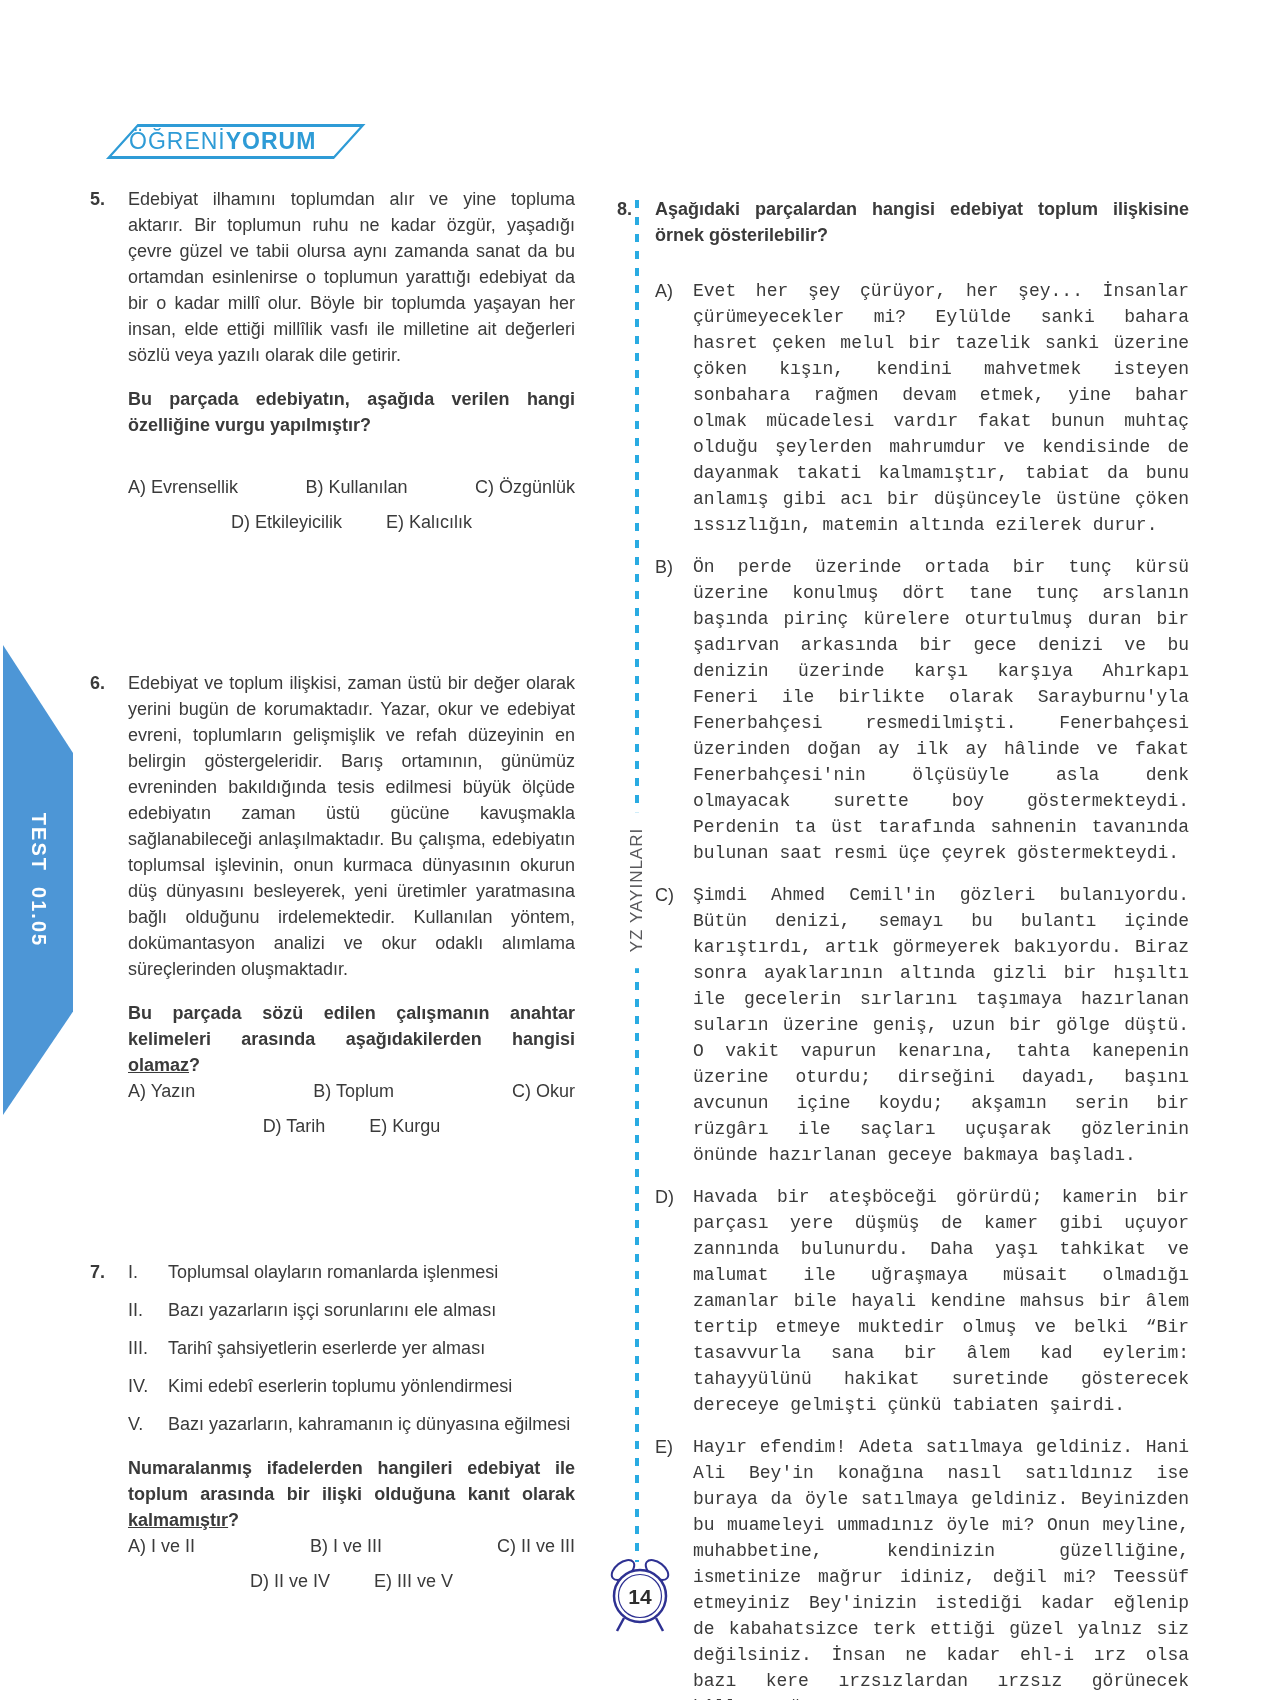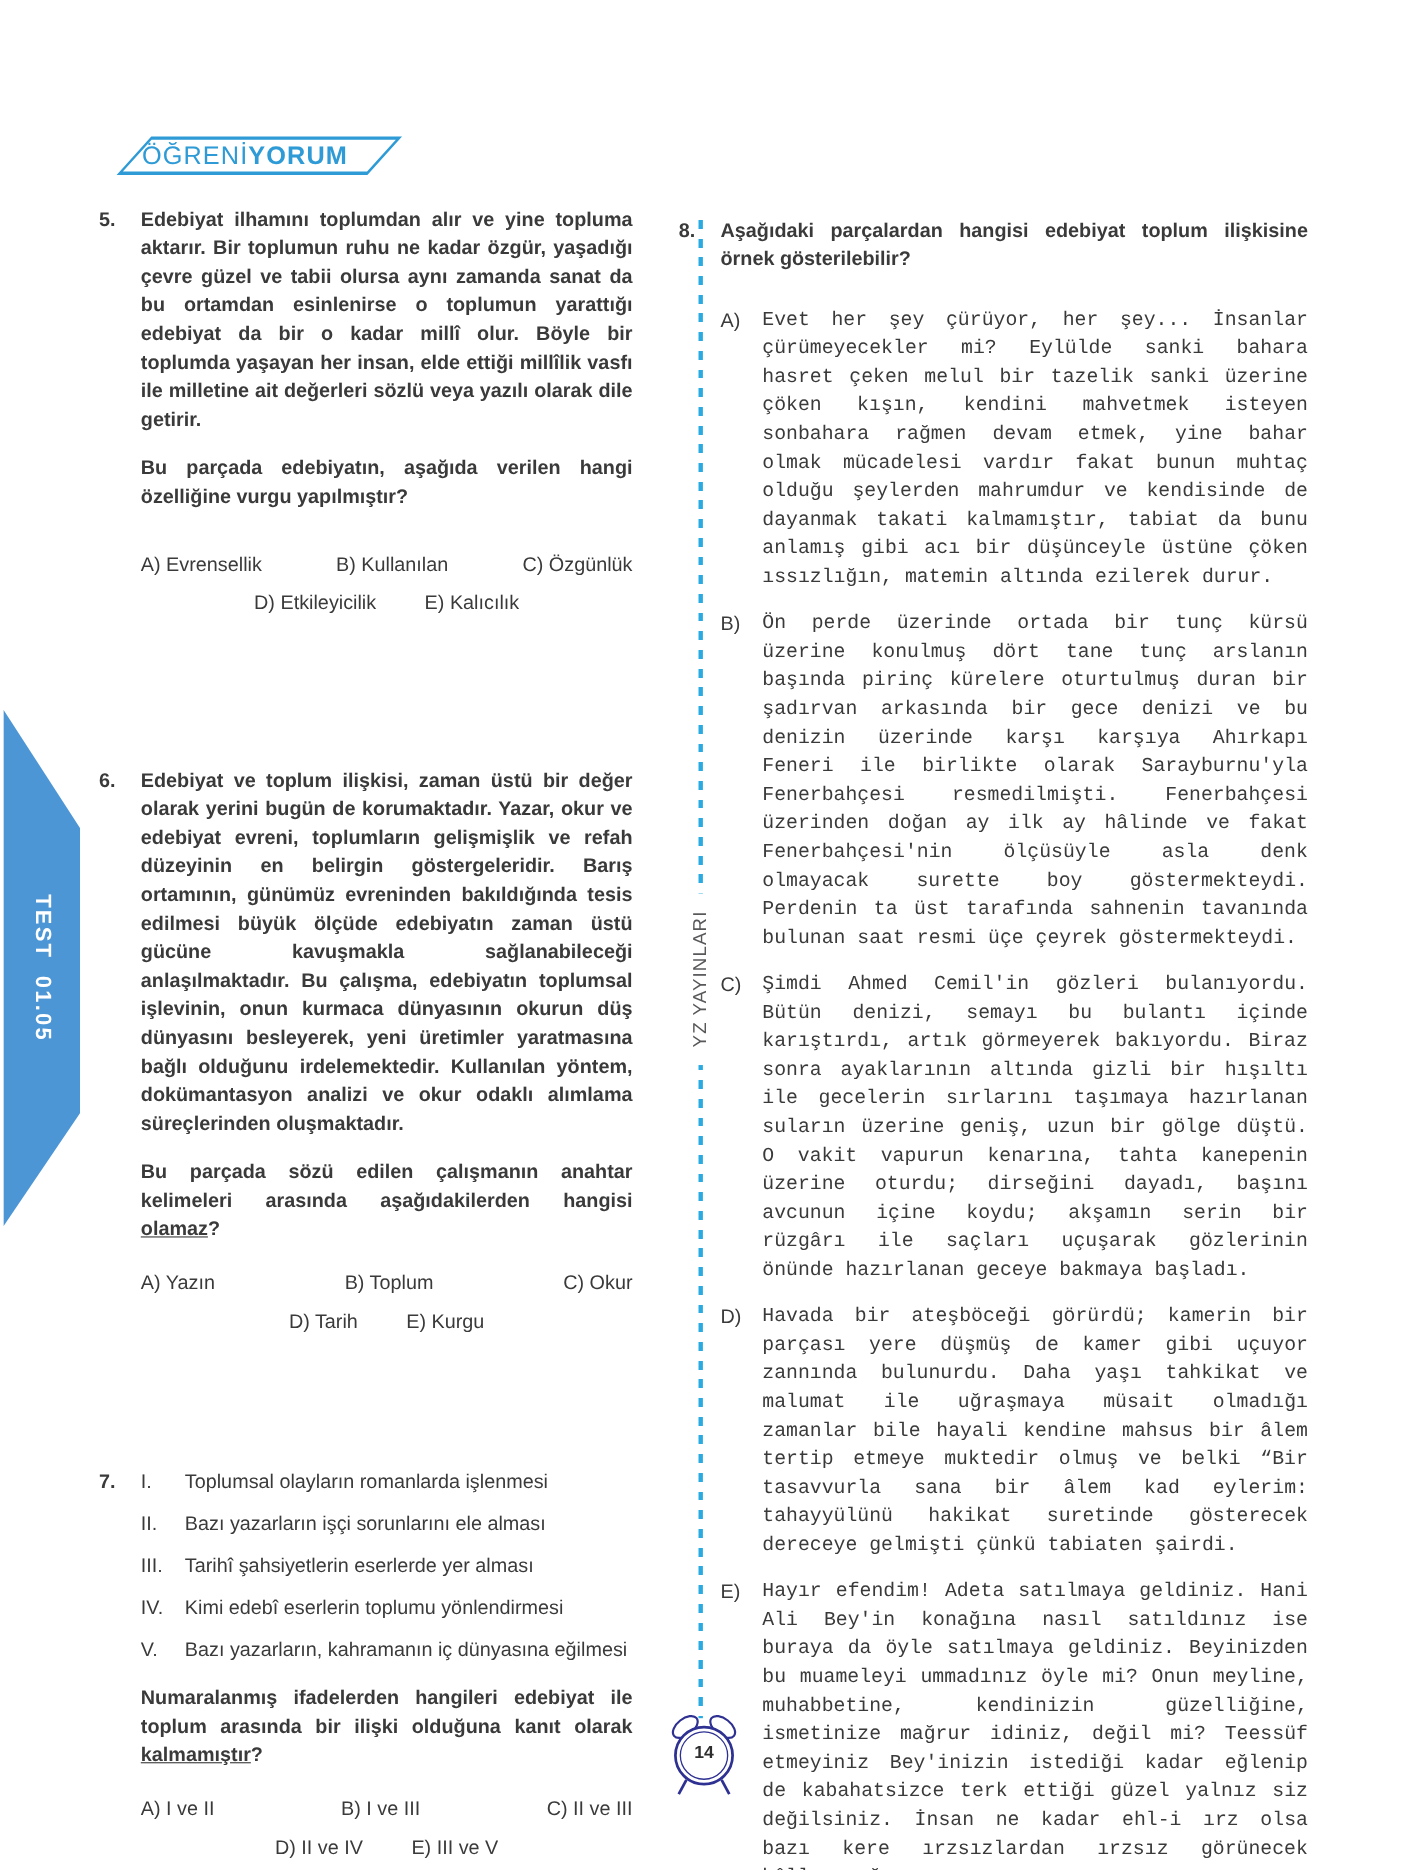--- a/index.html
+++ b/index.html
@@ -44,33 +44,33 @@
     position:absolute;left:637px;top:890px;
     transform:translate(-50%,-50%) rotate(-90deg);
     background:#ffffff;padding:0 16px;
     font-size:17px;color:#58585b;letter-spacing:1px;white-space:nowrap;
   }
   
   .clock{position:absolute;left:602px;top:1555px;width:76px;height:80px;}
   .clock svg{display:block;}
   .page-num{
     position:absolute;left:0;top:30px;width:76px;text-align:center;
-    font-size:16px;font-weight:bold;color:#2e2e2e;
+    font-size:21px;font-weight:bold;color:#2e2e2e;
   }
   
   .col{position:absolute;font-size:18px;line-height:26px;}
   .col-left{left:90px;top:186px;width:485px;}
   .col-right{left:617px;top:196px;width:572px;}
   .q{display:flex;}
   .qnum{flex:none;width:38px;font-weight:bold;}
   .qc{flex:1;min-width:0;}
-  .jtext{text-align:justify;hyphens:none;font-weight:bold;}
+  .jtext{text-align:justify;hyphens:none;}
   .stem{font-weight:bold;text-align:justify;margin-top:18px;}
   .u{text-decoration:underline;}
-  .opts3{display:flex;justify-content:space-between;margin-top:23px;}
+  .opts3{display:flex;justify-content:space-between;}
   .opts2{display:flex;justify-content:center;gap:44px;margin-top:9px;}
   .opts3.first{margin-top:36px;gap:16px;}
   .roman{display:flex;margin-bottom:12px;}
   .roman .rn{flex:none;width:40px;}
   .roman .rt{flex:1;}
   .lopt{display:flex;margin-top:16px;}
   .lopt .ol{flex:none;width:38px;}
   .lopt .ot{flex:1;text-align:justify;font-family:Liberation Mono, monospace;}
   .mt-q6{margin-top:135px;}
   .mt-q7{margin-top:120px;}

